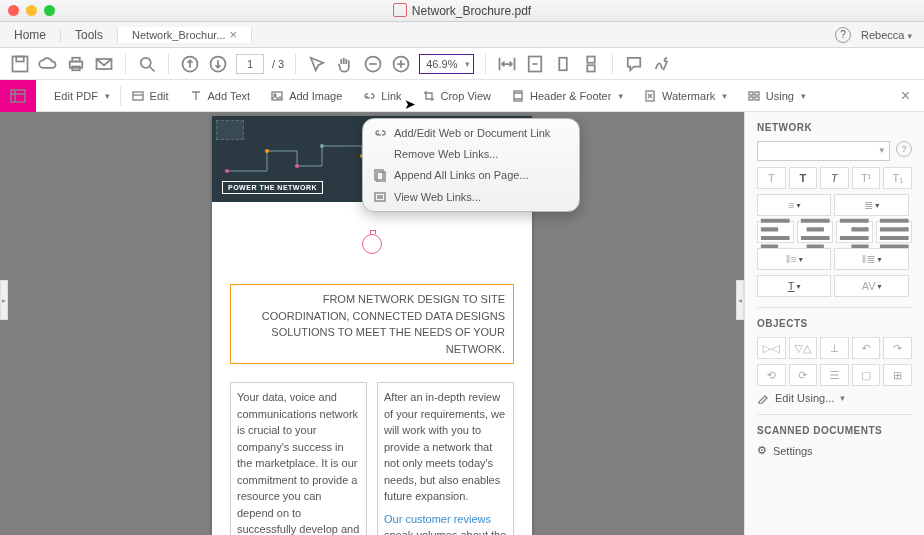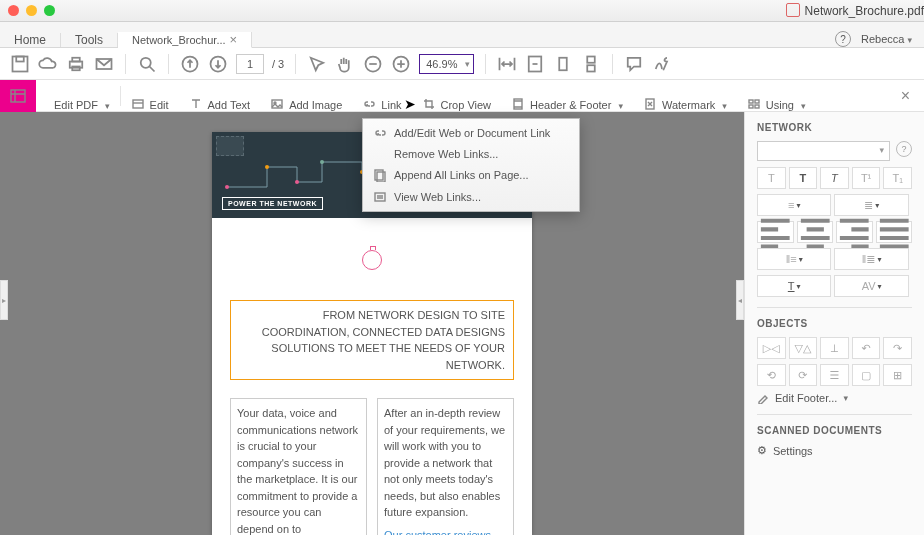--- a/index.html
+++ b/index.html
@@ -1,59 +1,59 @@
 <!DOCTYPE html>
 <html><head>
 <meta charset="utf-8">
 <style>
 *{box-sizing:border-box;margin:0;padding:0;font-family:-apple-system,"Helvetica Neue",Arial,sans-serif;font-size:11px;color:#555}
 body{width:924px;height:535px;background:#fff;overflow:hidden;position:relative}
 .titlebar{height:22px;background:linear-gradient(#f7f7f7,#ececec);border-bottom:1px solid #d0d0d0;display:flex;align-items:center;padding:0 8px;position:relative}
 .traffic{display:flex;gap:7px}
 .dot{width:11px;height:11px;border-radius:50%}
 .dot.r{background:#ff5f57}.dot.y{background:#ffbd2e}.dot.g{background:#28c940}
-.title{position:absolute;left:0;right:0;text-align:right;font-size:12px;color:#444}
+.title{position:absolute;left:0;right:0;text-align:center;font-size:12px;color:#444}
 .title::before{content:"";display:inline-block;width:12px;height:12px;border:1px solid #d66;border-radius:2px;margin-right:5px;vertical-align:-2px}
-.tabs{height:26px;background:#f5f5f5;border-bottom:1px solid #d8d8d8;display:flex;align-items:flex-end}
+.tabs{height:26px;background:#f5f5f5;border-bottom:1px solid #d8d8d8;display:flex;align-items:center}
 .tab{padding:0 14px;display:flex;align-items:center;font-size:12px;color:#555;border-right:1px solid #ddd;cursor:pointer}
 .tab.doc{background:#fff;border-bottom:1px solid #fff;margin-bottom:-1px;}
 .tab .x{font-size:13px;color:#888;margin-left:4px}
 .tabs-right{margin-left:auto;display:flex;align-items:center;gap:10px;padding:0 12px}
 .help{width:16px;height:16px;border:1px solid #999;border-radius:50%;display:flex;align-items:center;justify-content:center;font-size:10px}
 .chev{font-size:9px;color:#777}
 .toolbar{height:32px;background:#fff;border-bottom:1px solid #e2e2e2;display:flex;align-items:center;padding:0 10px;gap:8px}
 .tbtn{width:20px;height:20px;display:flex;align-items:center;justify-content:center;color:#666;cursor:pointer;font-size:14px}
 .sep{width:1px;height:20px;background:#e0e0e0;margin:0 3px}
 .pagebox{width:28px;height:20px;border:1px solid #ccc;text-align:center;line-height:18px;font-size:11px}
 .zoomsel{height:20px;border:1px solid #4c1d95;padding:0 16px 0 6px;font-size:11px;display:flex;align-items:center;position:relative}
 .zoomsel::after{content:"▾";position:absolute;right:4px;font-size:9px;color:#888}
 .editbar{height:32px;background:#fff;border-bottom:1px solid #e2e2e2;display:flex;align-items:center;padding:0}
 .editmode{width:36px;height:32px;background:#ec008c;display:flex;align-items:center;justify-content:center;margin-right:8px}
 .editmode svg{width:18px;height:18px}
-.ebtn{display:flex;align-items:flex-end;gap:5px;padding:0 10px;height:100%;font-size:11px;color:#555;cursor:pointer}
+.ebtn{display:flex;align-items:center;gap:5px;padding:0 10px;height:100%;font-size:11px;color:#555;cursor:pointer}
 .ebtn svg{width:14px;height:14px}
 .ebtn .chev{margin-left:2px}
 .esep{width:1px;height:20px;background:#e5e5e5}
 .blue{color:#2a7ac0}
 .closex{margin-left:auto;padding:0 14px;font-size:16px;color:#888;cursor:pointer}
 .main{display:flex;height:423px}
-.pageview{flex:1;background:#808080;overflow:auto;position:relative;display:flex;justify-content:center;padding-top:16px}
+.pageview{flex:1;background:#808080;overflow:auto;position:relative;display:flex;justify-content:center;padding-top:0}
 .page{width:320px;background:#fff;margin-top:4px;box-shadow:0 1px 4px rgba(0,0,0,.3)}
 .pagehero{height:86px;background:#2b3a42;position:relative;overflow:hidden}
 .heroimg{position:absolute;top:4px;left:4px;width:28px;height:20px;background:#3a4a52;border:1px dashed #5a6a72}
 .heroline{position:absolute;top:20px;left:10px;right:10px;height:40px}
 .herolbl{position:absolute;bottom:8px;left:10px;border:1px solid #fff;color:#fff;font-size:7px;font-weight:bold;padding:2px 5px;letter-spacing:.5px}
 .pagecontent{padding:12px 18px}
 .stopwatch{width:20px;height:20px;border:1.5px solid #e85a8f;border-radius:50%;margin:20px auto 30px;position:relative}
 .stopwatch::before{content:"";position:absolute;top:-5px;left:7px;width:4px;height:3px;border:1.5px solid #e85a8f;border-bottom:none}
 .orangebox{border:.5px solid #f39c12;padding:6px 8px;text-align:right;font-size:5px;color:#f39c12;line-height:1.5;margin-bottom:18px}
 .cols{display:flex;gap:10px}
 .col{flex:1;border:.5px solid #ccc;padding:6px;font-size:4.2px;line-height:1.5;color:#777}
 .col .lnk{color:#3a8dd0}
-.dropdown{position:absolute;top:118px;left:362px;width:218px;background:linear-gradient(#fbfbfb,#f1f1f1);border:1px solid #bbb;border-radius:0;box-shadow:0 4px 14px rgba(0,0,0,.25);padding:3px 0;z-index:100}
+.dropdown{position:absolute;top:118px;left:362px;width:218px;background:linear-gradient(#fbfbfb,#f1f1f1);border:1px solid #bbb;border-radius:12px;box-shadow:0 4px 14px rgba(0,0,0,.25);padding:3px 0;z-index:100}
 .dditem{display:flex;align-items:center;gap:7px;padding:4px 10px;font-size:11px;color:#333;cursor:pointer}
 .dditem svg{width:14px;height:14px;flex-shrink:0}
 .sidepanel{width:180px;background:#fafafa;border-left:1px solid #e0e0e0;padding:10px 12px;overflow:auto}
 .sphdr{font-size:10px;font-weight:bold;color:#666;letter-spacing:.5px;margin-bottom:8px}
 .fontsel{height:20px;border:1px solid #ccc;background:#fff;margin-bottom:6px;position:relative}
 .fontsel::after{content:"▾";position:absolute;right:5px;top:3px;font-size:9px;color:#999}
 .qmark{width:16px;height:16px;border:1px solid #bbb;border-radius:50%;display:inline-flex;align-items:center;justify-content:center;font-size:9px;color:#999;float:right;margin-top:-24px}
 .btnrow{display:flex;gap:3px;margin-bottom:5px}
 .sbtn{flex:1;height:22px;border:1px solid #ddd;background:#fff;display:flex;align-items:center;justify-content:center;font-size:11px;color:#aaa;cursor:pointer}
 .sbtn.half{width:48%;flex:none}
@@ -381,21 +381,21 @@
       <div class="sbtn">⟲</div>
       <div class="sbtn">⟳</div>
       <div class="sbtn">☰</div>
       <div class="sbtn">▢</div>
       <div class="sbtn">⊞</div>
     </div>
     <div class="editusing">
       <svg viewBox="0 0 12 12" width="12" height="12">
           <path d="M2 10l6-6 2 2-6 6H2v-2z"></path>
         </svg>
-      <span>Edit Footer...</span>
+      <span>Edit Using...</span>
         <span class="chev">▾</span>
     </div>
 
     <div class="sdivider"></div>
     <div class="sphdr">SCANNED DOCUMENTS</div>
     <div class="settings">
       <span>⚙</span>
       <span>Settings</span>
     </div>
   </div>

